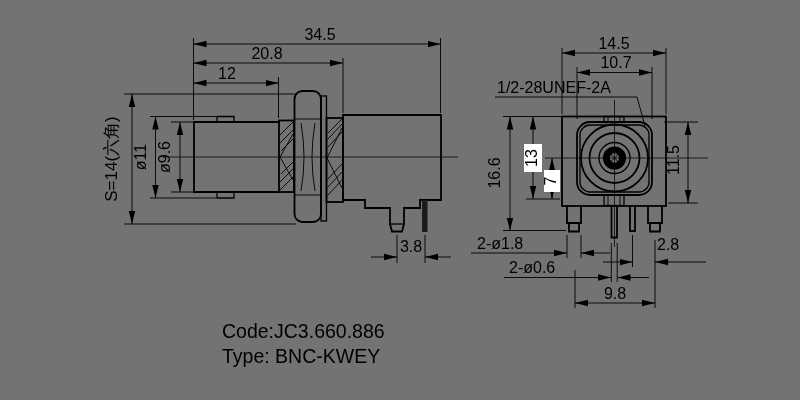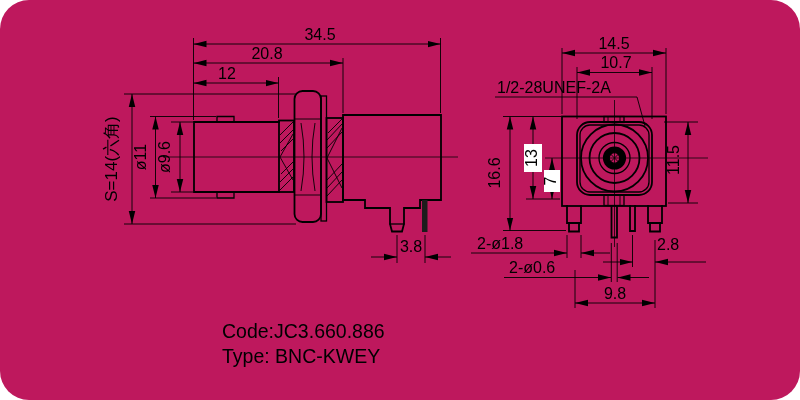--- a/index.html
+++ b/index.html
@@ -1,16 +1,16 @@
 <!DOCTYPE html>
 <html><head>
 <meta charset="utf-8">
 <style>
   html,body{margin:0;padding:0;background:#fff;}
-  .stage{width:800px;height:400px;background:#be185d;position:relative;overflow:hidden;border-radius:29px;}
+  .stage{width:800px;height:400px;background:#737373;position:relative;overflow:hidden;}
   svg{display:block;}
   .o   {stroke:#000;stroke-width:1.8;fill:none;stroke-linejoin:miter;stroke-linecap:square;}
   .o2  {stroke:#000;stroke-width:1.3;fill:none;stroke-linecap:square;}
   .t   {stroke:#000;stroke-width:0.9;fill:none;stroke-linecap:butt;}
   .c   {stroke:#000;stroke-width:0.75;fill:none;}
   .dimtext{font:16px "Liberation Sans","DejaVu Sans",sans-serif;fill:#000;}
   .dimtext-lg{font:17px "Liberation Sans","DejaVu Sans",sans-serif;fill:#000;}
   .fttext{font:19.5px "Liberation Sans","DejaVu Sans",sans-serif;fill:#000;}
   .mask{fill:#fff;stroke:none;}
 </style>

